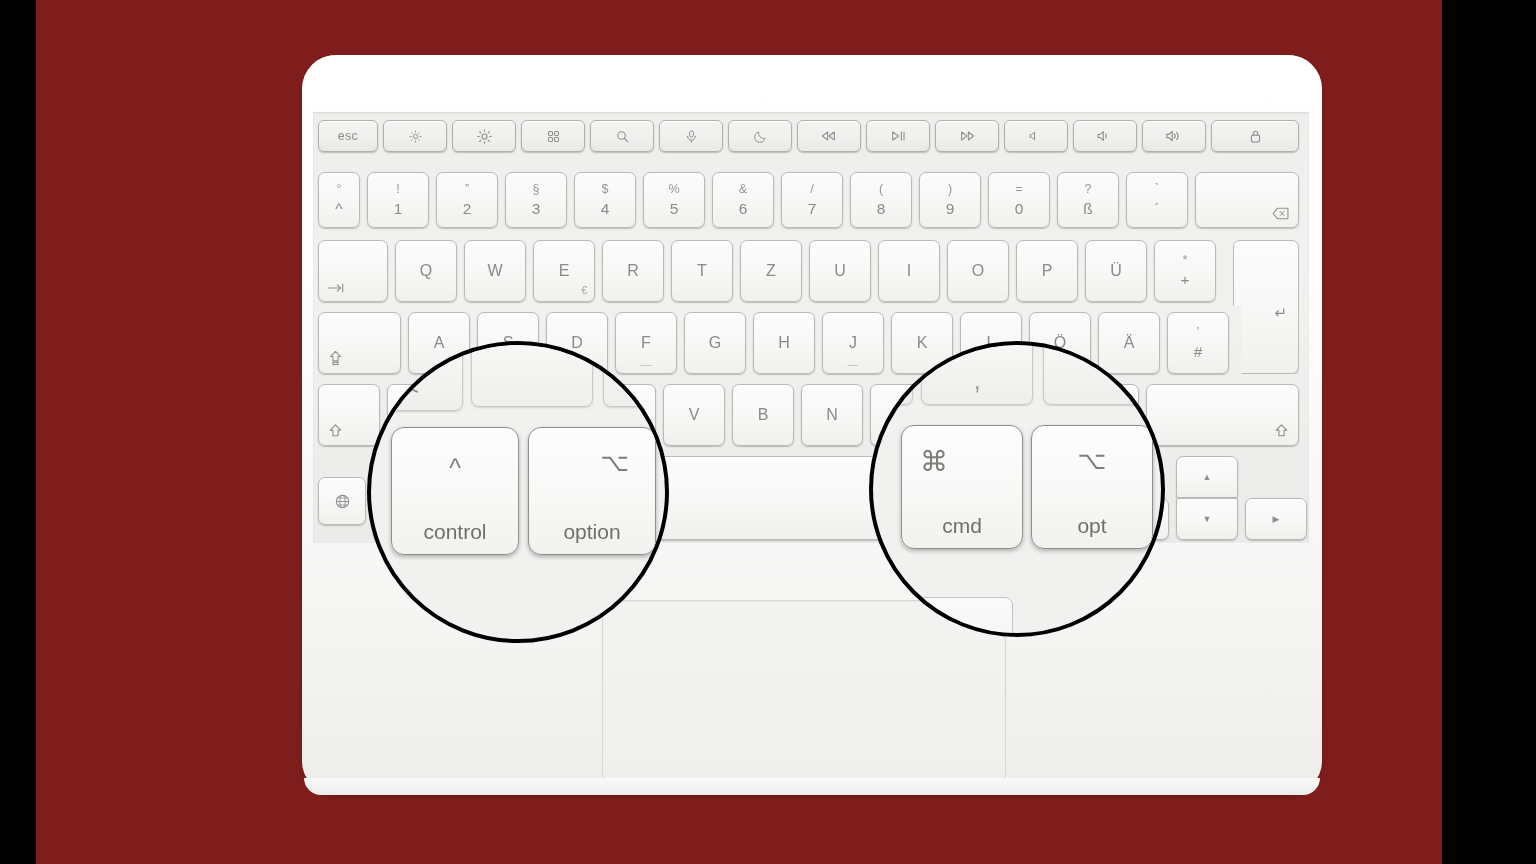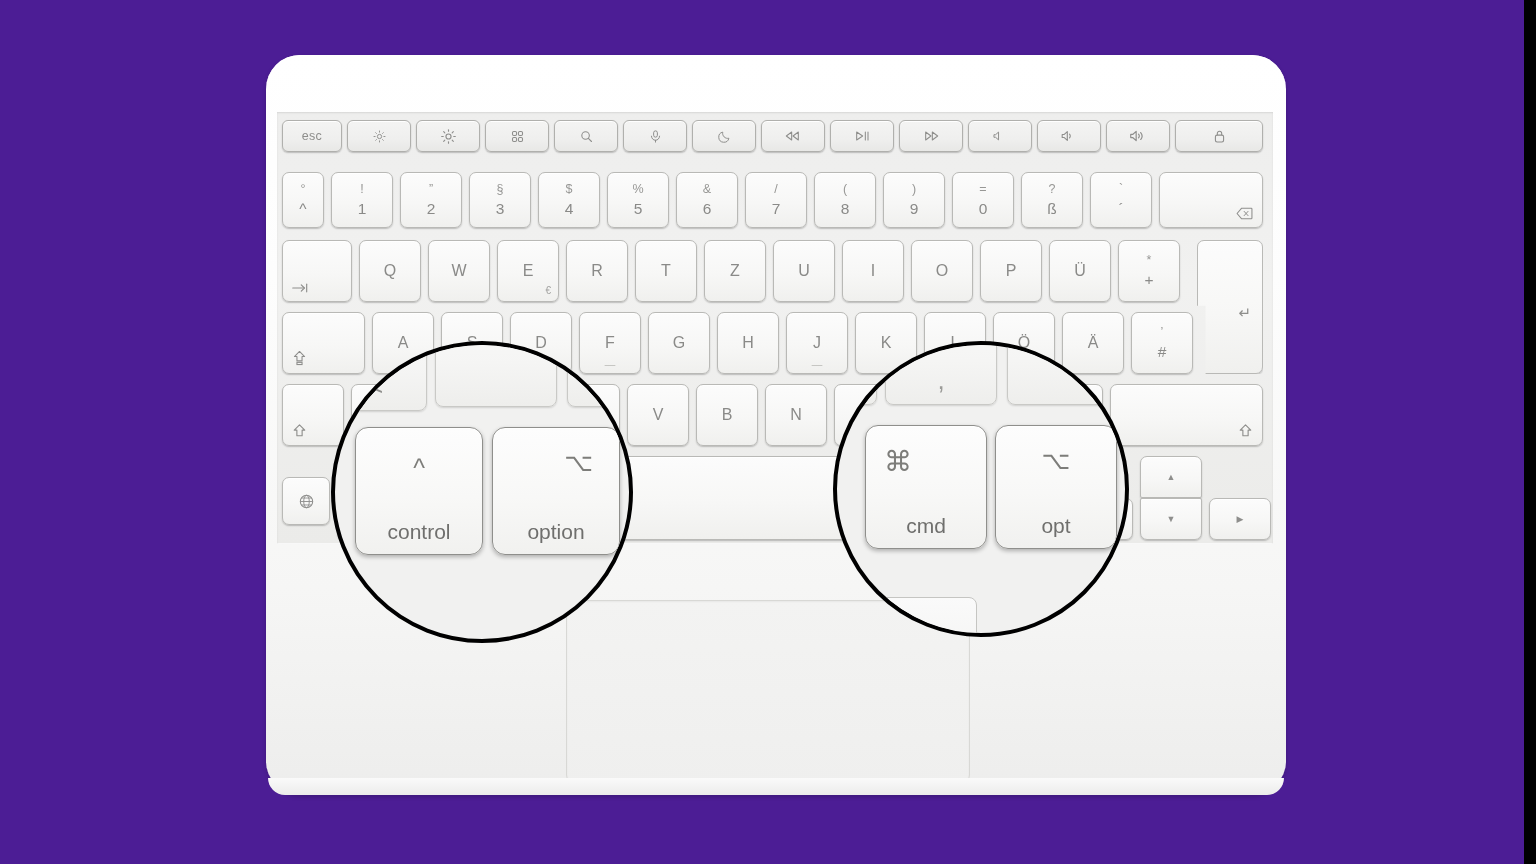--- a/index.html
+++ b/index.html
@@ -7,23 +7,24 @@
   html, body {
     width: 1536px;
     height: 864px;
     background: #000000;
     overflow: hidden;
     font-family: "Liberation Sans", sans-serif;
   }
 
   #stage {
     position: relative;
-    width: 1524px;
+    width: 1406px;
     height: 864px;
-    background: #4c1d95;
+    background: #7f1d1d;
+    margin-left: 36px;
   }
 
   
   #laptop-body {
     position: absolute;
     left: 266px;
     top: 55px;
     width: 1020px;
     height: 740px;
     border-radius: 34px;

